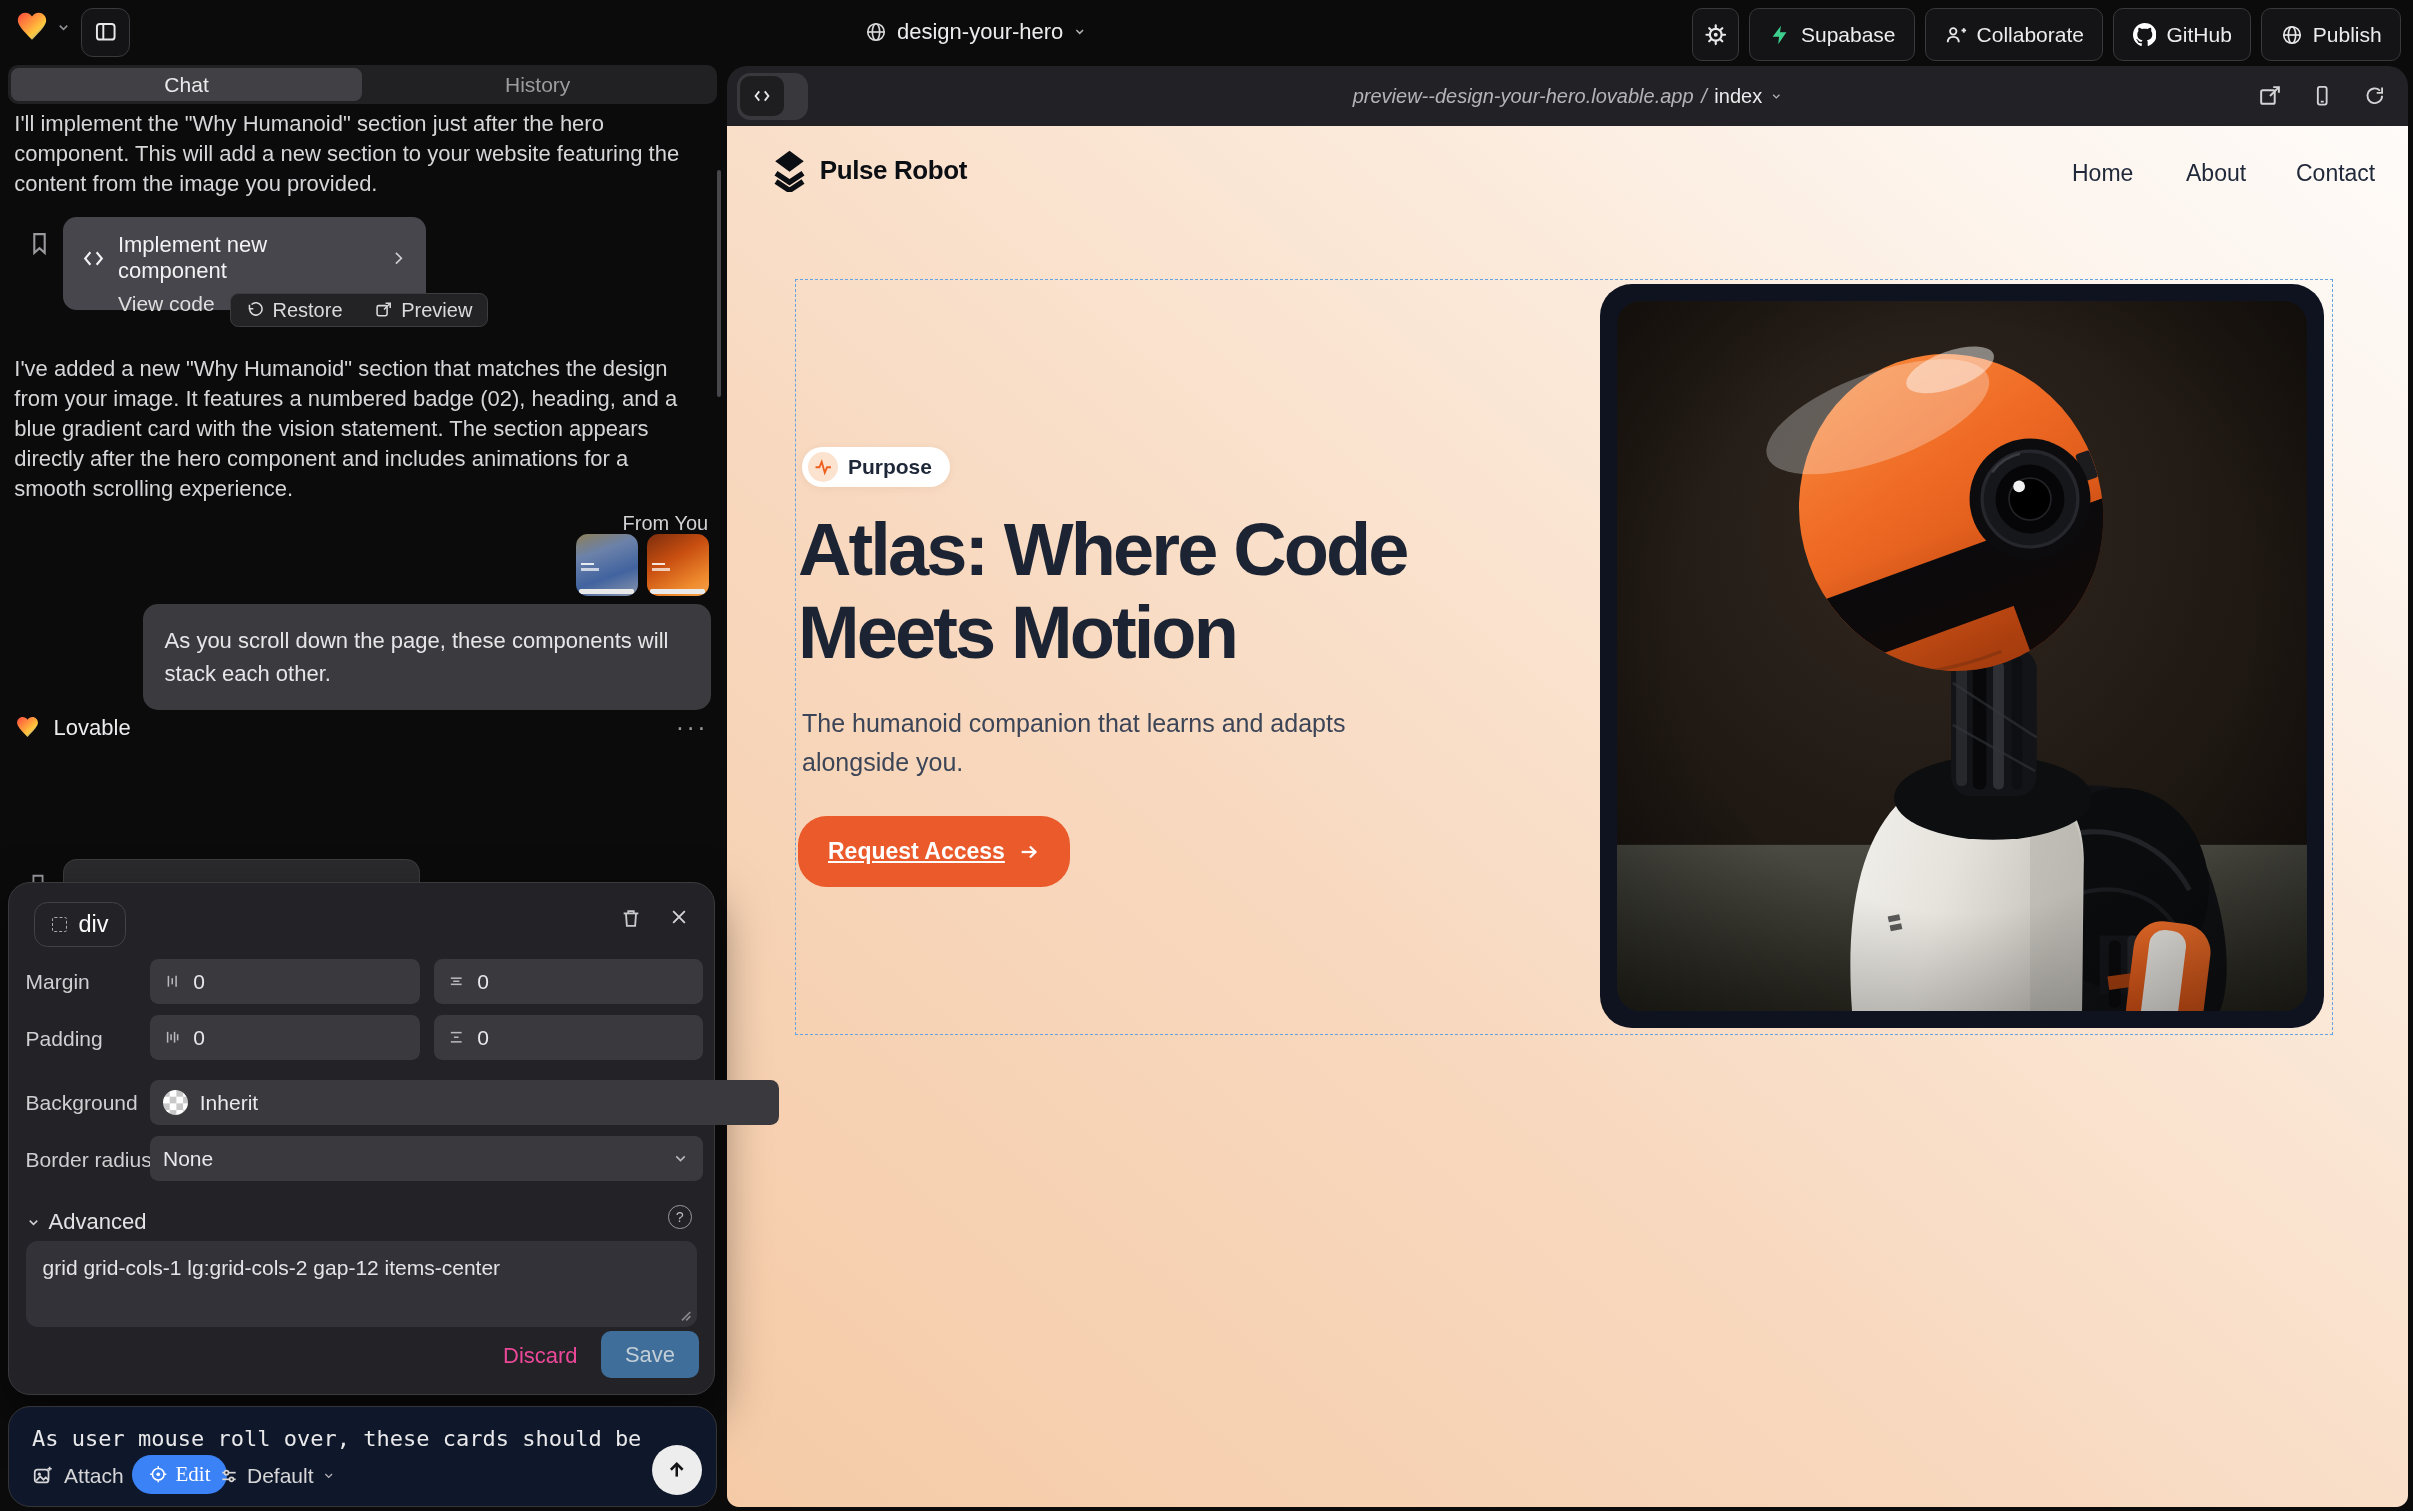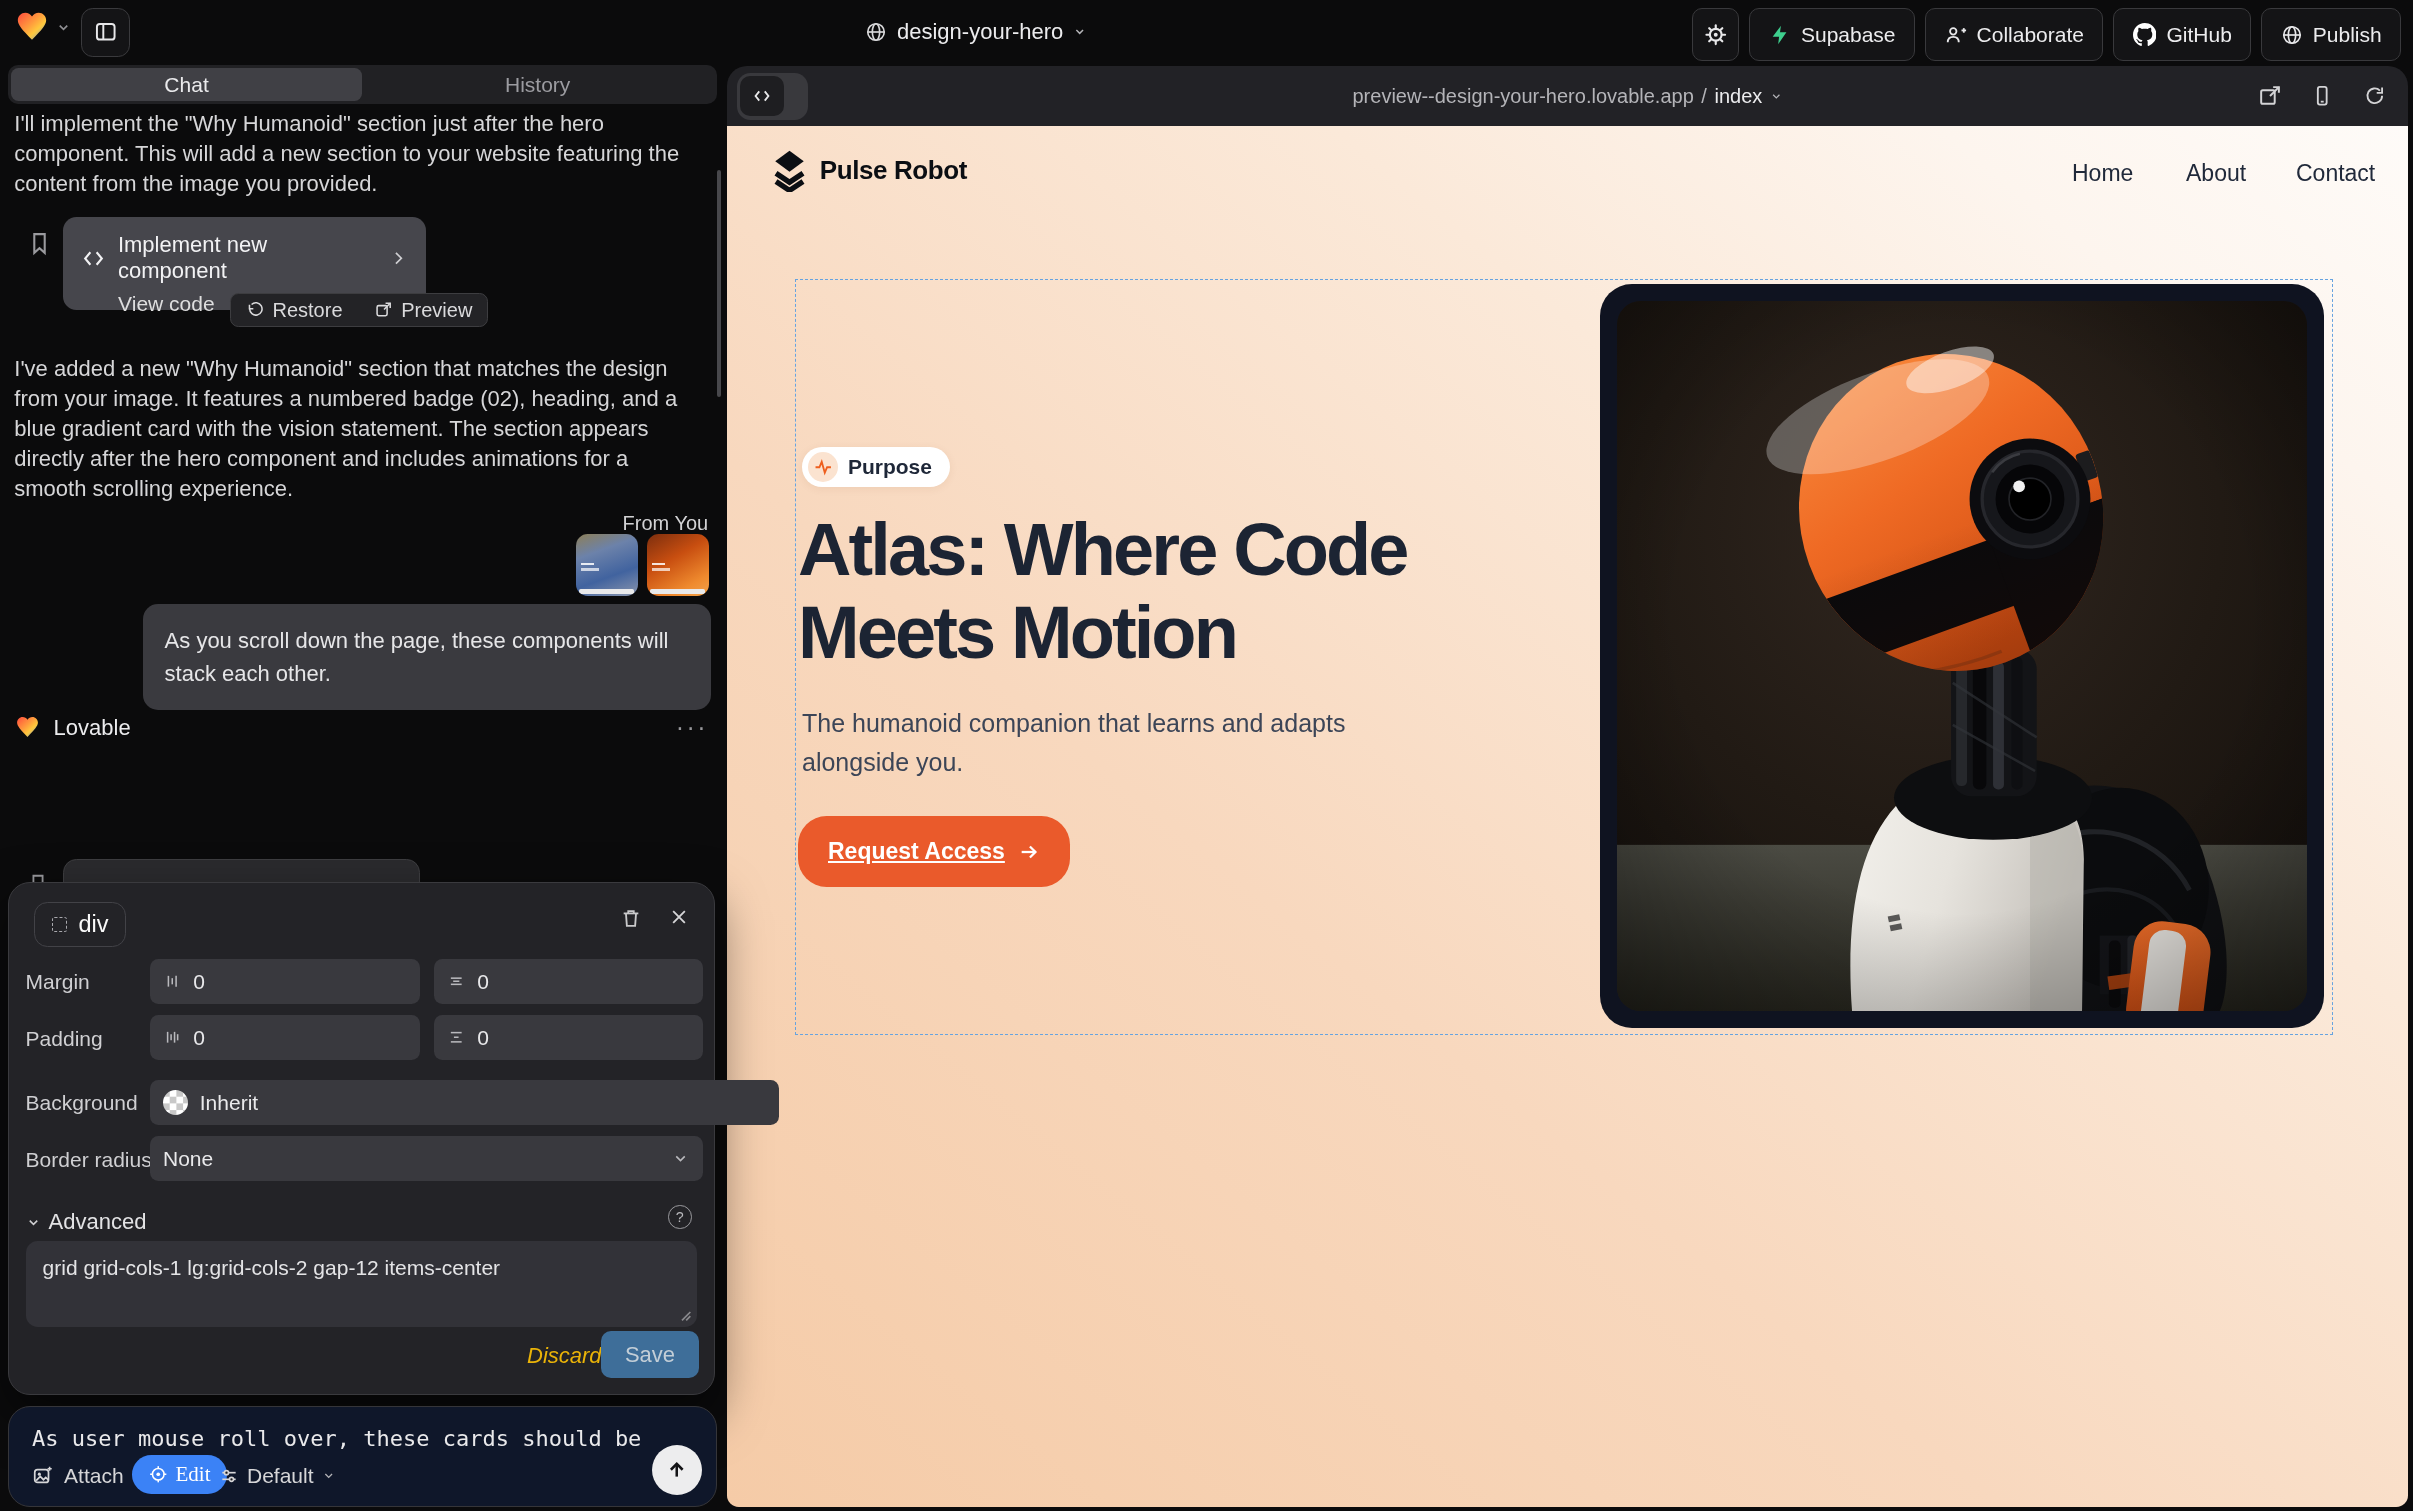--- a/index.html
+++ b/index.html
@@ -69,21 +69,21 @@
   .checker { width:25px; height:25px; border-radius:50%;
     background-image:conic-gradient(#ffffff 0 25%, #c8c8c8 0 50%, #ffffff 0 75%, #c8c8c8 0);
     background-size:13.4px 13.4px; }
   .advanced { position:absolute; left:17px; top:326px; display:flex; align-items:center; gap:8px;
     font-size:22px; color:#e3e3e5; }
   .help { position:absolute; right:22px; top:322px; width:23.5px; height:23.5px; border:1.7px solid #9a9a9e;
     border-radius:50%; color:#b8b8bc; font-size:14.3px; display:flex; align-items:center; justify-content:center; }
   .classes { position:absolute; left:17px; right:17px; top:358px; height:86px; background:#323238;
     border-radius:11.8px; padding:13.4px 17px; font-size:21px; color:#e4e4e6; line-height:27px; }
   .resize-h { position:absolute; right:5px; bottom:5px; }
-  .discard-btn { position:absolute; right:112px; top:460px; font-size:22px; color:#eab308; background:none; border:none;font-style:italic; }
+  .discard-btn { position:absolute; right:136px; top:460px; font-size:22px; color:#ec4899; background:none; border:none; }
   .save-btn { position:absolute; right:15px; top:448px; height:47px; padding:0 23.5px; border:none;
     border-radius:10px; font-size:22px; display:flex; align-items:center; }
 
   
   .composer { position:absolute; left:7.6px; top:1406px; width:709px; height:101px; background:#0f172a;
     border:0.8px solid #353539; border-radius:22px; z-index:6;padding-left:20px; }
   .composer-text { position:absolute; left:23.5px; top:18.5px; width:638px; font-size:22px; color:#e9e9eb;
     background:transparent; border:none; resize:none; overflow:hidden; }
   .c-attach { position:absolute; left:23.5px; bottom:18.5px; display:flex; align-items:center; gap:10px;
     font-size:21px; color:#d6d6d8; }
@@ -96,21 +96,21 @@
 
   
   .preview { position:absolute; left:727px; top:66px; right:5px; bottom:4.2px; background:#222226;
     border-radius:20px 20px 11.8px 11.8px; overflow:hidden; }
   .phead { position:relative; height:60px; }
   .ptoggle { position:absolute; left:10px; top:6.7px; width:71px; height:47px; background:#39393d; border-radius:13.4px; }
   .ptoggle .seg { position:absolute; left:3.4px; top:3.4px; width:44px; height:40px; background:#1e1e21;
     border-radius:10px; display:flex; align-items:center; justify-content:center; }
   .purl { position:absolute; left:0; right:0; top:0; height:60px; display:flex; align-items:center;
     justify-content:center; gap:7.6px; font-size:20px; }
-  .purl .u { color:#b4b4b8; } .purl .p { color:#ececee; }
+  .purl .u { color:#b4b4b8;font-style:italic; } .purl .p { color:#ececee; }
   .picons { position:absolute; right:22px; top:0; height:60px; display:flex; align-items:center; gap:28.6px; color:#d4d4d6; }
 
   .site { position:absolute; left:0; right:0; top:60px; bottom:0; overflow:hidden;
     background:linear-gradient(to top right,#f5cba7 0%,#f8d8be 38%,#fbe9d9 68%,#fdf5ee 86%,#fefbf8 100%); }
   .brand { position:absolute; left:44px; top:23.5px; display:flex; align-items:center; gap:11.8px; }
   .brand .bname { font-size:26px; font-weight:800; color:#0b0e13; letter-spacing:-0.4px; }
   .navlink { position:absolute; top:34px; font-size:23px; color:#20293a; font-weight:500; }
   .nl-home { left:1345px; } .nl-about { left:1459px; } .nl-contact { left:1569px; }
   .selection { position:absolute; left:68px; top:153px; width:1538px; height:756px;
     border:1.7px dashed #66a3e0; z-index:1; }

